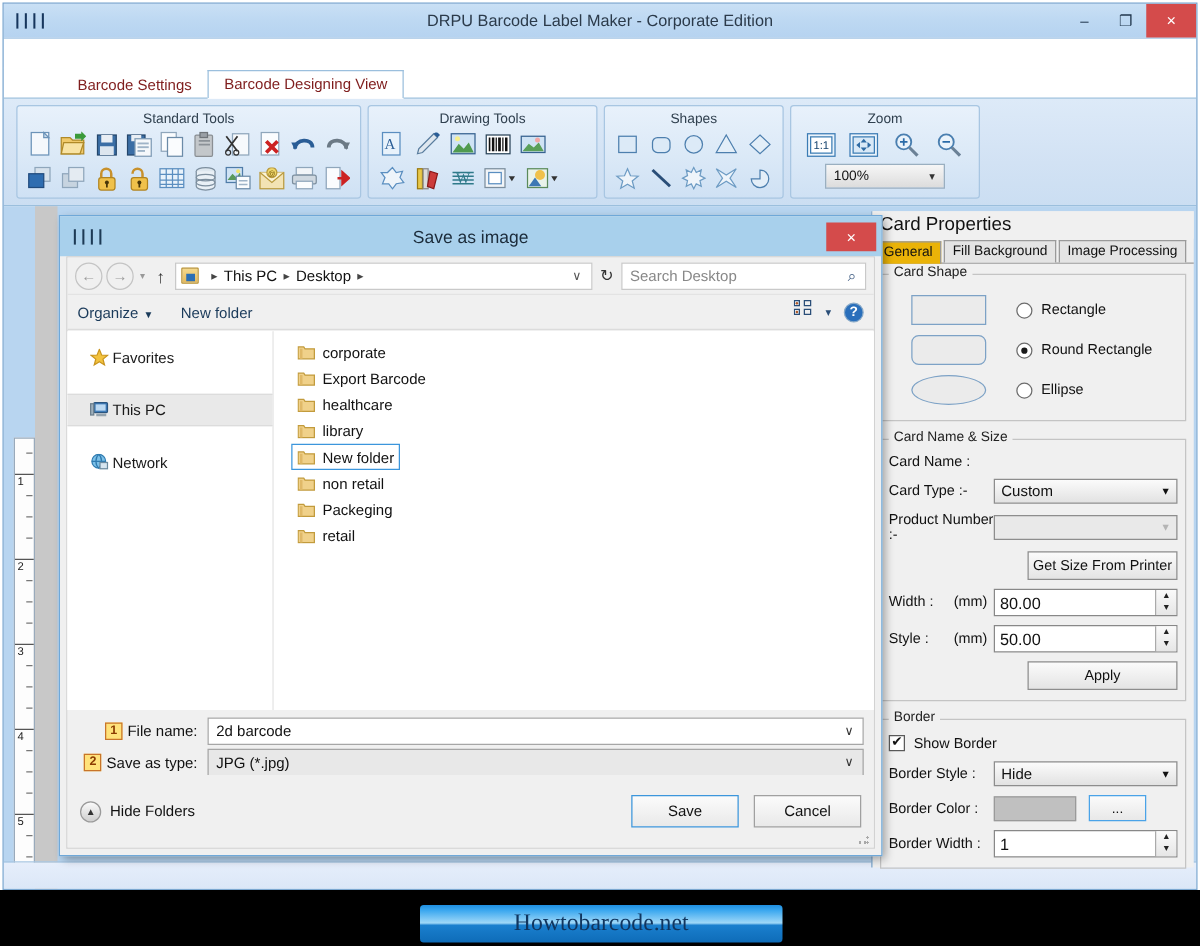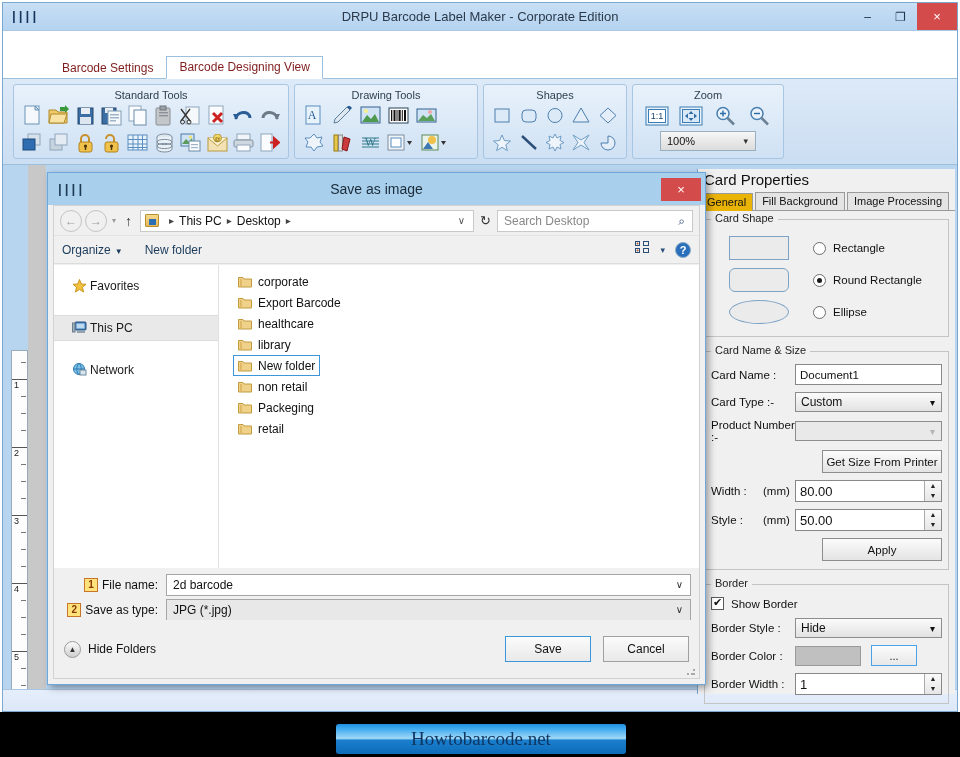--- a/index.html
+++ b/index.html
@@ -911,21 +911,20 @@
             <span class="radio"></span>
             <span class="radio-label">Ellipse</span>
           </div>
         </div>
       </div>
 
       <div class="group-box" style="margin-top:14px">
         <div class="group-legend">Card  Name &amp; Size</div>
         <div class="frow">
           <div class="flabel">Card Name :</div>
-          <div class="finput">Document1</div>
         </div>
         <div class="frow">
           <div class="flabel two">Card Type :-</div>
           <div class="fselect">
             <span>Custom</span>
             <span class="cv">▾</span>
           </div>
         </div>
         <div class="frow">
           <div class="flabel two">Product Number :-</div>

